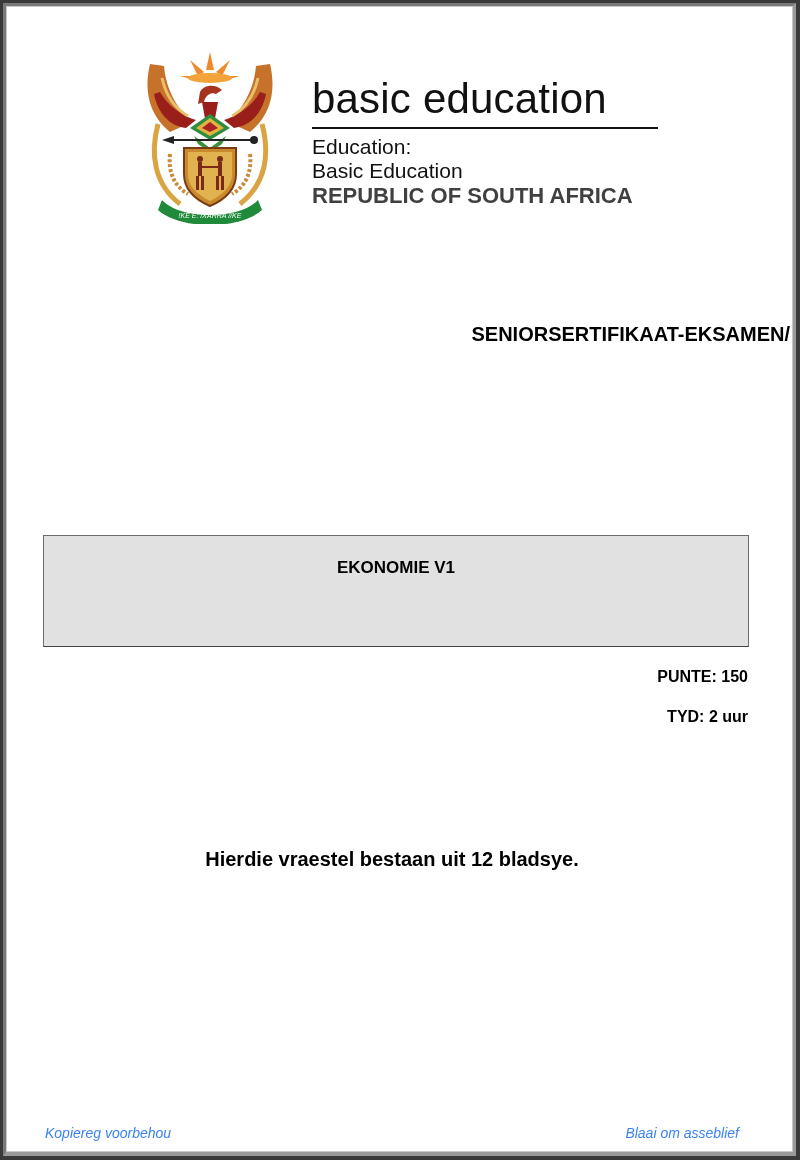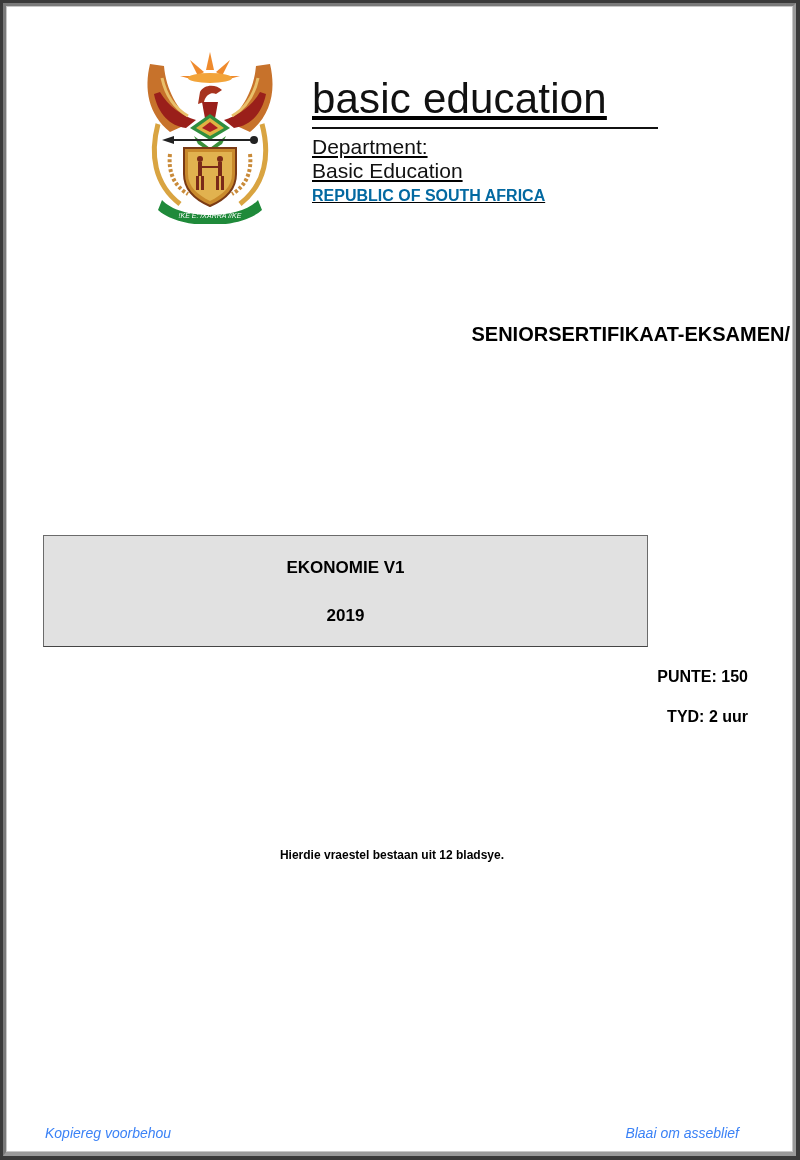--- a/index.html
+++ b/index.html
@@ -16,46 +16,46 @@
       position: absolute; left: 3px; top: 3px; right: 4px; bottom: 4px;
       border-style: solid; border-width: 3px 3px 4px 3px;
       border-color: #7a7a7a #9a9a9a #9a9a9a #7a7a7a;
       box-sizing: border-box;
     }
     .frame-inner2 {
       position: absolute; left: 6px; top: 6px; right: 7px; bottom: 8px;
       border: 1px solid #c8c8c8; box-sizing: border-box;
     }
     .crest { position: absolute; left: 140px; top: 44px; width: 140px; height: 180px; }
-    .brand { position: absolute; left: 312px; top: 74px; text-decoration: underline; }
+    .brand { position: absolute; left: 312px; top: 74px; }
     .brand-title {
       font-family: "Liberation Sans", sans-serif; font-size: 42px; line-height: 50px;
       letter-spacing: 0.2px; color: #111;
     }
     .brand-rule { width: 346px; height: 2px; background: #111; margin-top: 3px; }
     .brand-line { font-size: 21px; line-height: 24px; color: #111; }
     .brand-line.first { margin-top: 6px; }
-    .brand-bold { font-size: 16px; font-weight: bold; line-height: 26px; color: #0369a1; }
+    .brand-bold { font-size: 22px; font-weight: bold; line-height: 26px; color: #404040; }
     .exam-title {
       position: absolute; left: 0; width: 790px; top: 320px; text-align: right;
       font-weight: bold; font-size: 20px; line-height: 28px;
     }
     .subject-box {
-      position: absolute; left: 43px; top: 535px; width: 605px; height: 112px;
+      position: absolute; left: 43px; top: 535px; width: 706px; height: 112px;
       background: #e1e1e1; border: 1px solid #6b6b6b; border-bottom-color: #444; box-sizing: border-box;
       text-align: center;
     }
     .subject-name { position: absolute; left: 0; right: 0; top: 22px; font-weight: bold; font-size: 17px; }
     .subject-year { position: absolute; left: 0; right: 0; top: 70px; font-weight: bold; font-size: 17px; }
     .meta { position: absolute; right: 52px; text-align: right; font-weight: bold; font-size: 16px; margin-left: 11px; }
     .meta.marks { top: 668px; }
     .meta.time { top: 708px; }
     .pages-note {
       position: absolute; left: 0; width: 784px; top: 848px; text-align: center;
-      font-weight: bold; font-size: 12px;
+      font-weight: bold; font-size: 20px;
     }
     .footer-left, .footer-right {
       position: absolute; top: 1125px; font-style: italic; font-size: 14px; color: #3b82f6;
     }
     .footer-left { left: 45px; }
     .footer-right { right: 61px; }
   </style>
 </head>
 <body>
 
@@ -117,32 +117,31 @@
     </g>
 
     <path d="M22,156 C40,176 100,176 118,156 L122,166 C100,186 40,186 18,166 Z" fill="#1f8a3a"></path>
     <text x="70" y="174" font-size="7" fill="#ffffff" text-anchor="middle" font-family="Liberation Sans, sans-serif" font-style="italic">!KE E: /XARRA //KE</text>
   </svg>
 </div>
 
 <div class="brand">
   <div class="brand-title">basic education</div>
   <div class="brand-rule"></div>
-  <div class="brand-line first">Department:</div>
+  <div class="brand-line first">Education:</div>
   <div class="brand-line">Basic Education</div>
   <div class="brand-bold">REPUBLIC OF SOUTH AFRICA</div>
 </div>
 
 <div class="exam-title">
   <div>SENIORSERTIFIKAAT-EKSAMEN/</div>
 </div>
 
 <div class="subject-box">
   <div class="subject-name">EKONOMIE V1</div>
-  <div class="subject-year">2019</div>
 </div>
 
 <div class="meta marks">PUNTE:  150</div>
 <div class="meta time">TYD:  2 uur</div>
 
 <div class="pages-note">Hierdie vraestel bestaan uit 12 bladsye.</div>
 
 <div class="footer-left">Kopiereg voorbehou</div>
 <div class="footer-right">Blaai om asseblief</div>
 

